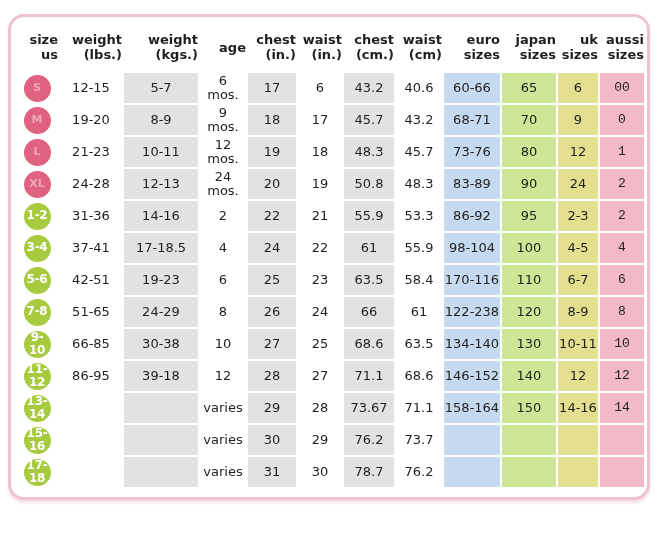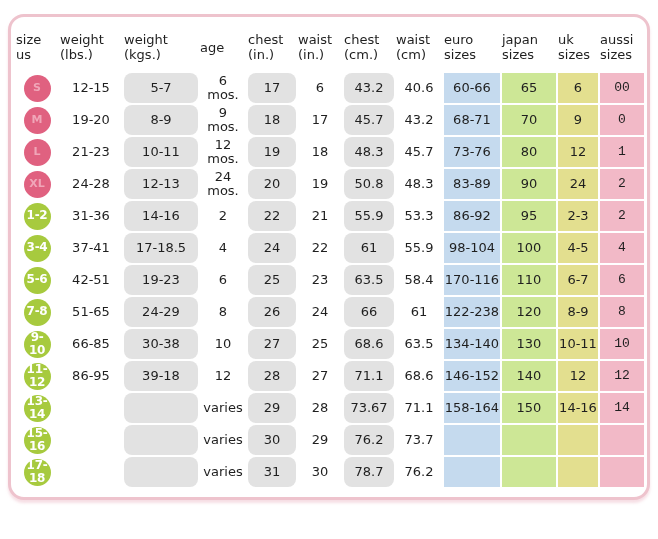--- a/index.html
+++ b/index.html
@@ -30,39 +30,39 @@
     background:#ffffff;
     box-shadow:0 3px 3px rgba(238,195,205,0.55);
   }
   table{
     border-collapse:separate;
     border-spacing:2px;
     width:100%;
     table-layout:fixed;
   }
   th{
-    font-weight:normal;
+    font-weight:bold;
     font-size:13px;
     line-height:1.15;
     white-space:pre-line;
-    text-align:left;
+    text-align:right;
     vertical-align:middle;
     height:46px;
     padding:0;
   }
   td{
     font-size:13px;
     line-height:1.1;
     white-space:pre-line;
     text-align:center;
     vertical-align:middle;
     height:30px;
     padding:0;
   }
-  .bg-gray{background:var(--gray);border-radius:8px;}
+  .bg-gray{background:var(--gray);}
   .bg-blue{background:var(--blue);}
   .bg-green{background:var(--green);}
   .bg-yellow{background:var(--yellow);}
   .bg-pink{background:var(--pink);font-family:Liberation Mono, monospace;}
   .badge{
     display:inline-flex;
     align-items:center;
     justify-content:center;
     width:27px;height:27px;
     border-radius:50%;

